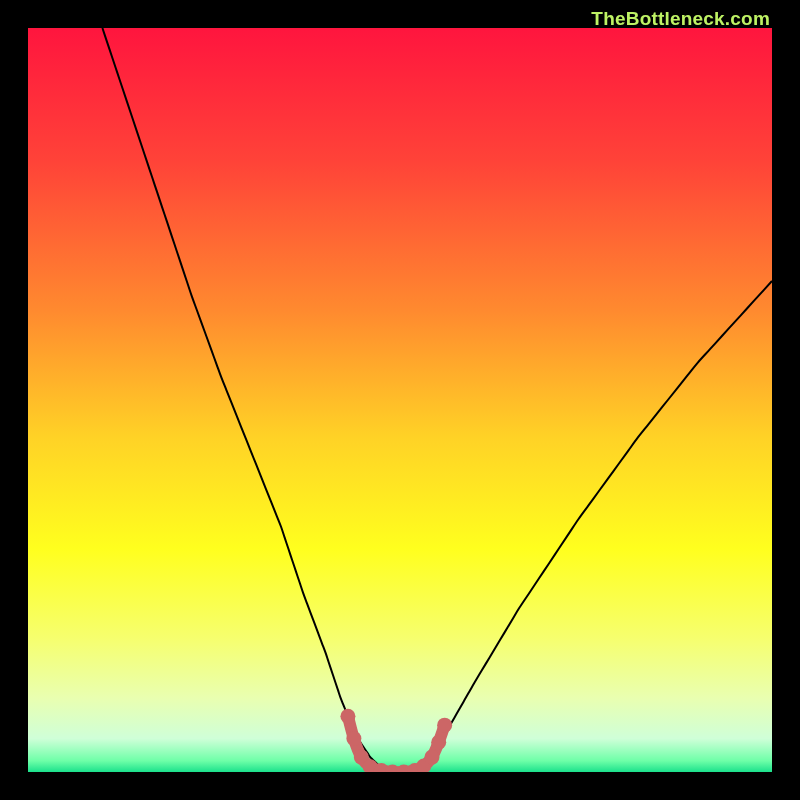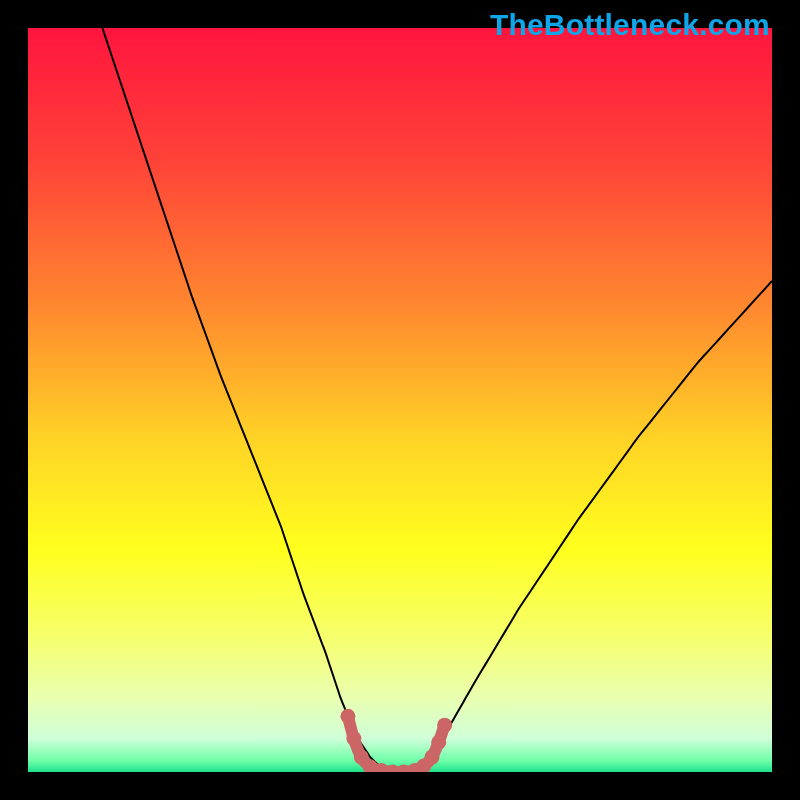--- a/index.html
+++ b/index.html
@@ -16,23 +16,23 @@
     top: 28px;
     width: 744px;
     height: 744px;
     overflow: hidden;
   }
   .watermark {
     position: absolute;
     top: 8px;
     right: 30px;
     font-family: Arial, Helvetica, sans-serif;
-    font-size: 30px;
+    font-size: 19px;
     font-weight: 600;
-    color: #0ea5e9;
+    color: #bef264;
     letter-spacing: 0.2px;
     z-index: 50;
   }
   svg { display: block; }
 </style>
 </head>
 <body>
 
 <div class="frame">
   <div class="watermark">TheBottleneck.com</div>

